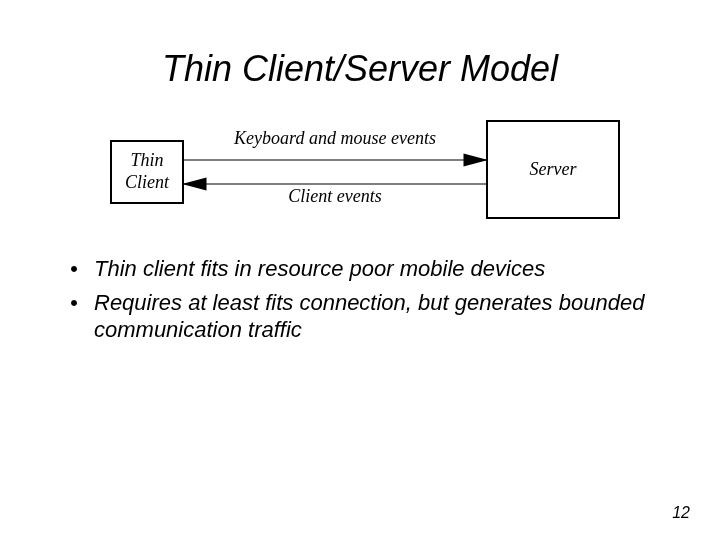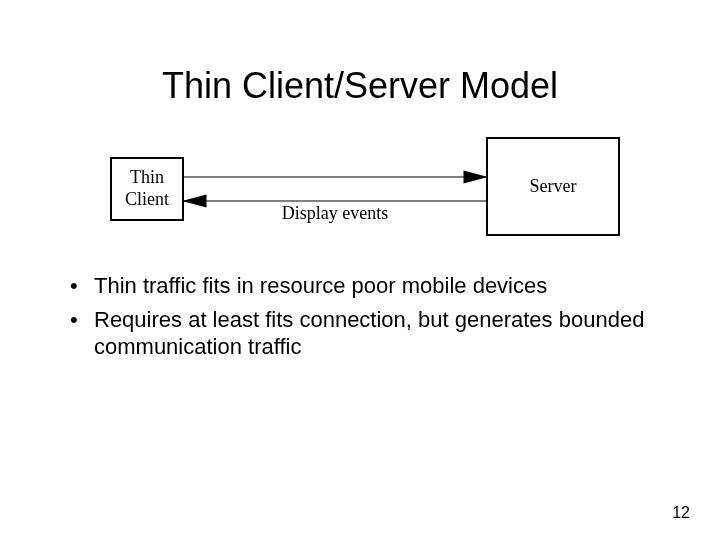--- a/index.html
+++ b/index.html
@@ -7,24 +7,25 @@
     padding: 0;
     width: 720px;
     height: 540px;
     background: #fff;
     font-family: Arial, Helvetica, sans-serif;
     color: #000;
     position: relative;
   }
   .slide {
     box-sizing: border-box;
-    padding: 45px 50px 20px 50px;
+    padding: 28px 50px 20px 50px;
     width: 100%;
     height: 100%;
     position: relative;
+    font-style: italic;
   }
   .title {
     font-size: 36px;
     text-align: center;
     margin: 20px 0 30px 0;
     font-weight: normal;
   }
   .diagram {
     position: relative;
     height: 110px;
@@ -112,31 +113,32 @@
 
   <div class="diagram">
     <div class="box client">
       <span style="white-space:pre-line;text-align:center;">Thin
 Client</span>
     </div>
     <div class="box server">
       <span>Server</span>
     </div>
     <div class="arrow-zone">
+      <div class="arrow-label lbl-top">Keyboard and mouse events</div>
       <svg class="arrow top" viewBox="0 0 100 10" preserveAspectRatio="none">
         <line x1="0" y1="5" x2="100" y2="5" stroke="#000" stroke-width="1.2" vector-effect="non-scaling-stroke"></line>
         <polygon points="100,5 92,1 92,9" fill="#000" vector-effect="non-scaling-stroke"></polygon>
       </svg>
       <svg class="arrow bot" viewBox="0 0 100 10" preserveAspectRatio="none">
         <line x1="0" y1="5" x2="100" y2="5" stroke="#000" stroke-width="1.2" vector-effect="non-scaling-stroke"></line>
         <polygon points="0,5 8,1 8,9" fill="#000" vector-effect="non-scaling-stroke"></polygon>
       </svg>
-      <div class="arrow-label lbl-bot">Display events</div>
+      <div class="arrow-label lbl-bot">Client events</div>
     </div>
   </div>
 
   <ul class="bullets">
-    <li>Thin traffic fits in resource poor mobile devices</li>
+    <li>Thin client fits in resource poor mobile devices</li>
     <li>Requires at least fits connection, but generates bounded communication traffic</li>
   </ul>
 
   <div class="pagenum">12</div>
 </div>
 
 </body></html>

